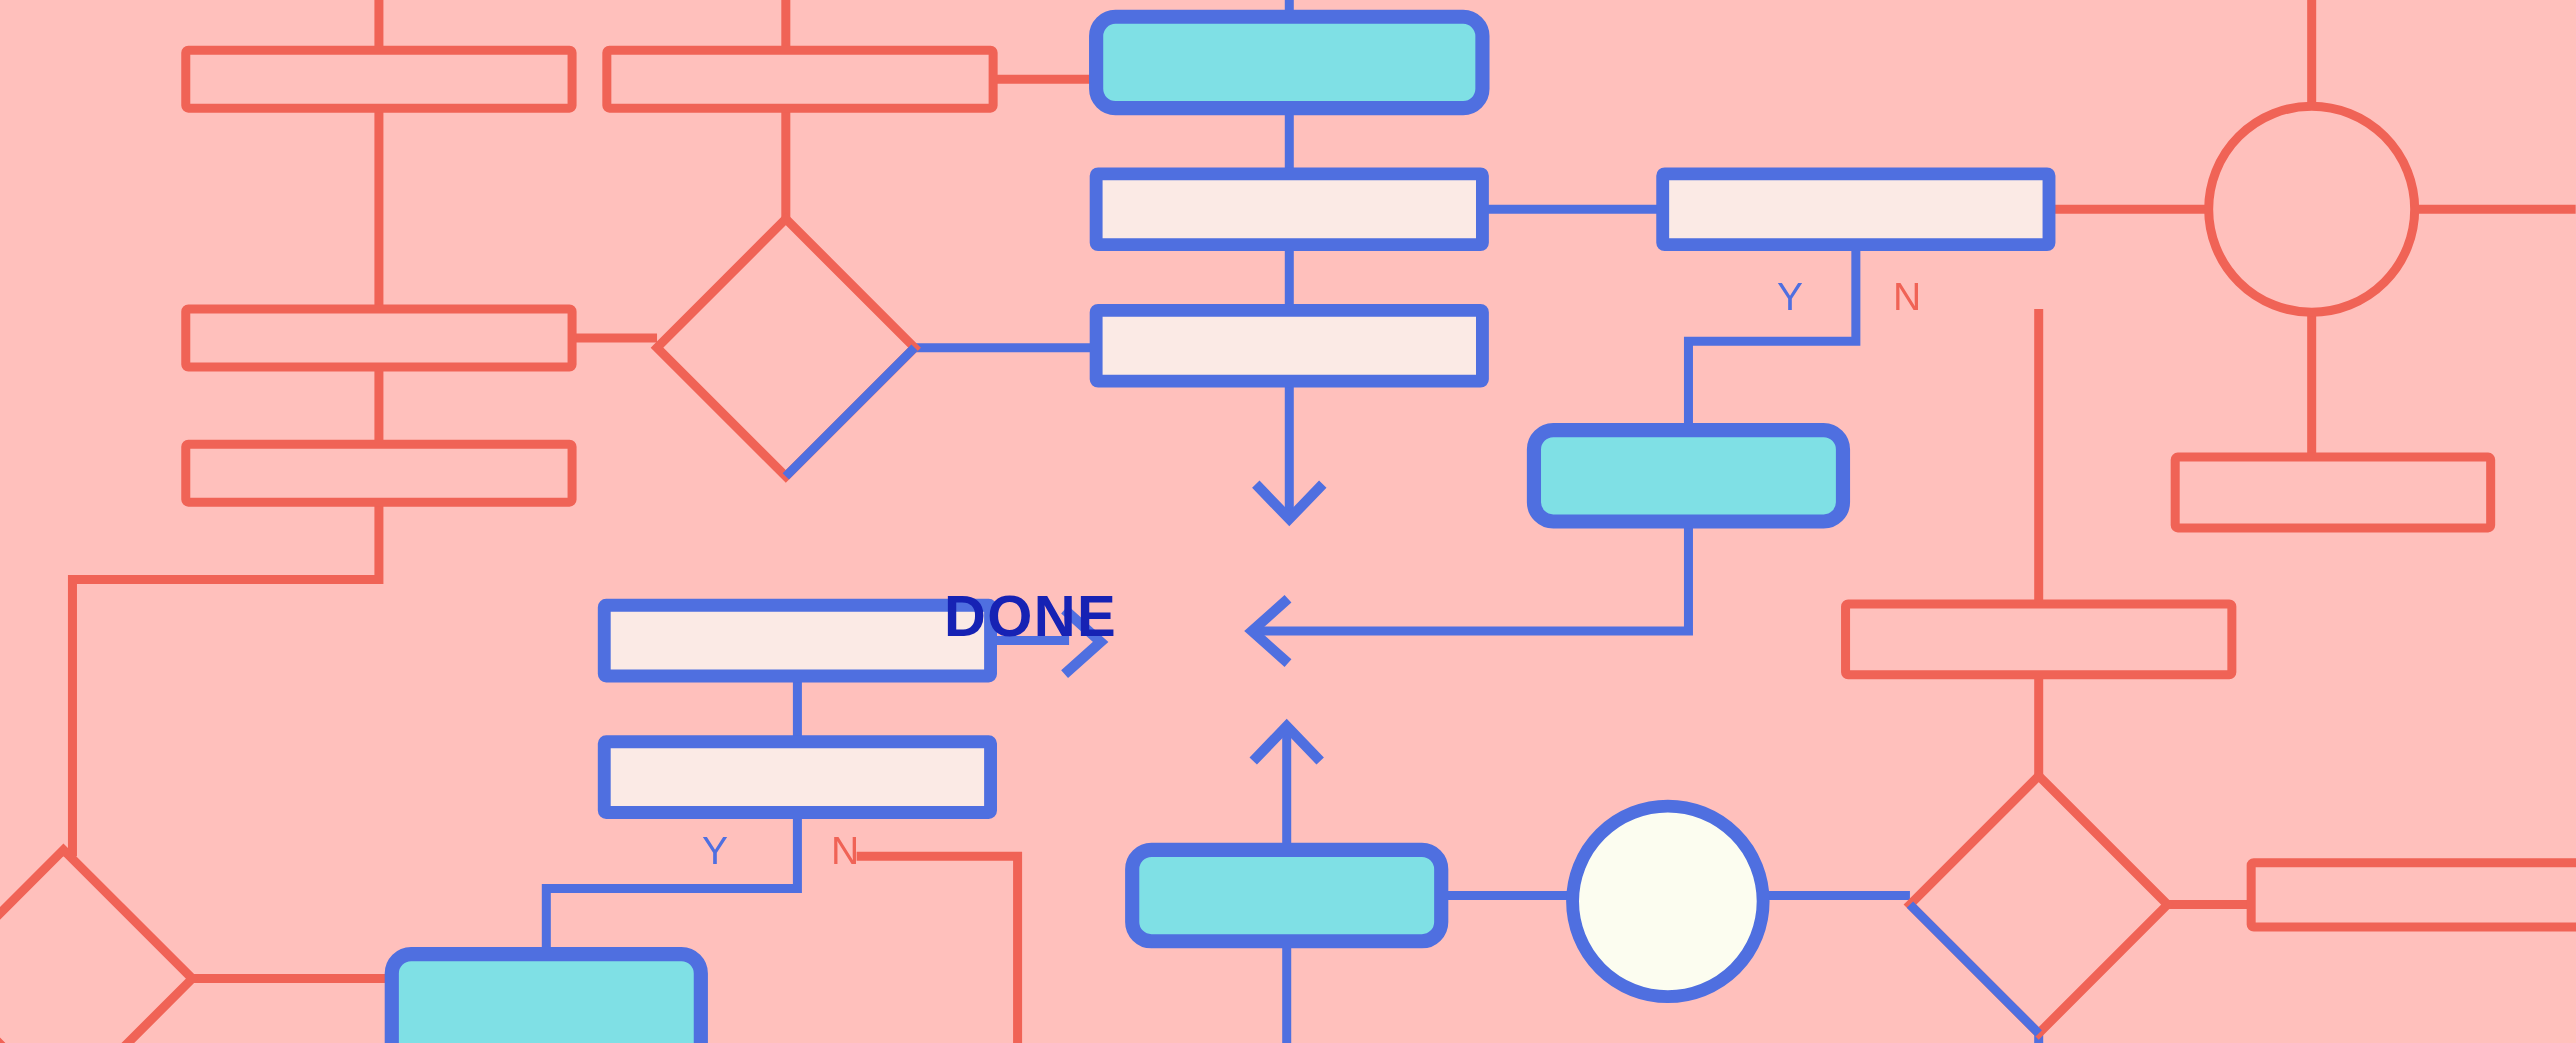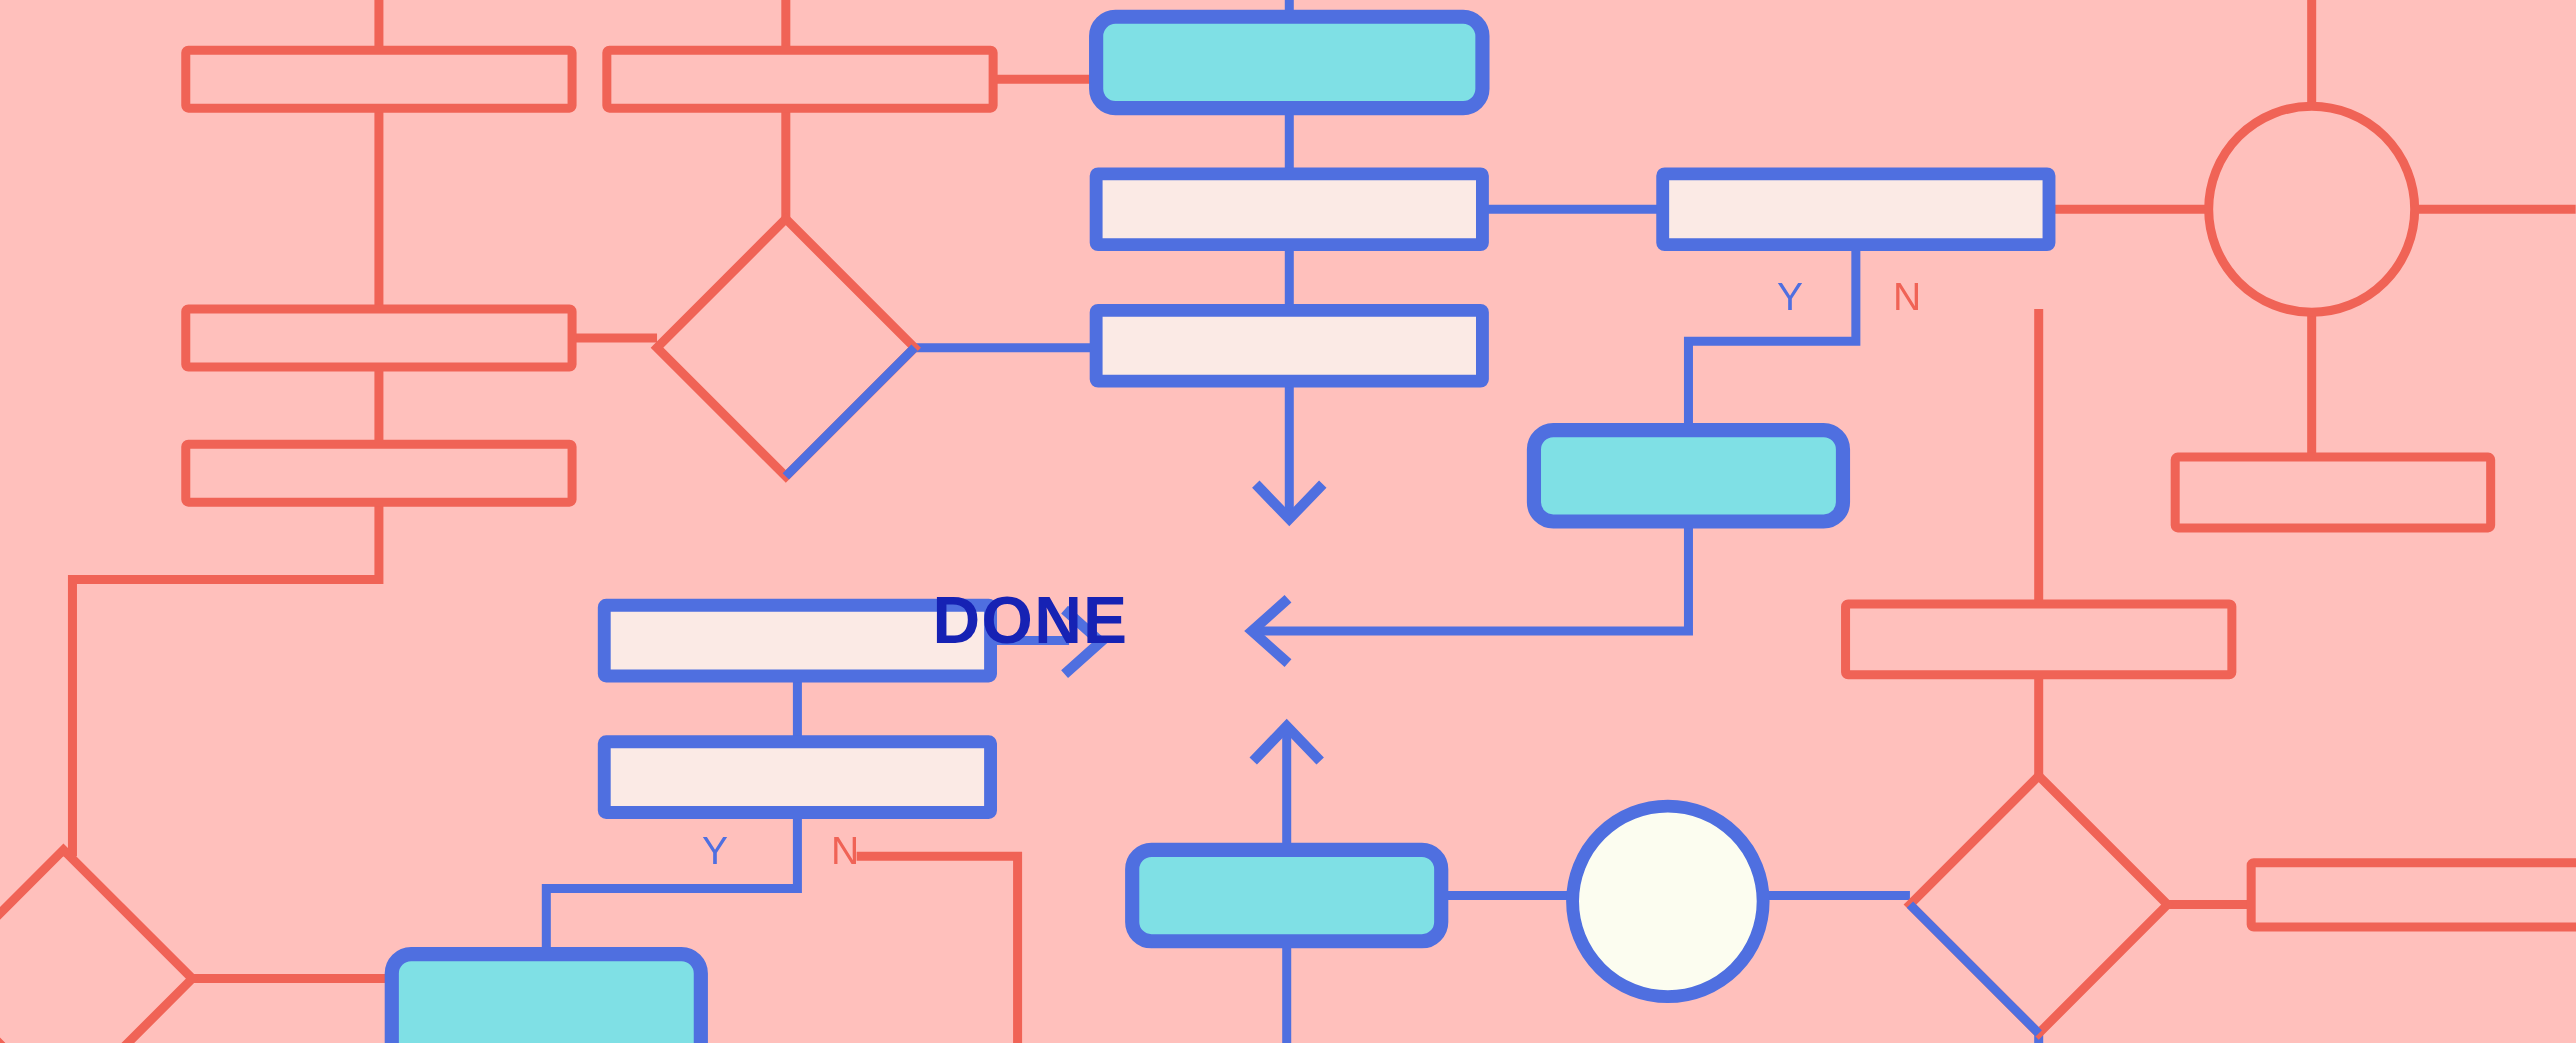--- a/index.html
+++ b/index.html
@@ -3,21 +3,21 @@
 <meta charset="utf-8">
 <style>
   html,body{margin:0;padding:0;background:#FFC0BC;}
   body{font-family:"Liberation Sans",sans-serif;}
   #stage{position:relative;width:2576px;height:1043px;background:#FFC0BC;overflow:hidden;}
   svg{display:block;position:absolute;top:0;left:0;}
   .done-label{
     position:absolute;
     font-family:"Liberation Sans",sans-serif;
     font-weight:bold;
-    font-size:66px;
+    font-size:58px;
     letter-spacing:1.3px;
     color:#1622B4;
     left:850px; top:587px;
     width:361px; text-align:center;
     line-height:1;
     user-select:none;
   }
   .yn{
     position:absolute;
     font-family:"Liberation Sans",sans-serif;

